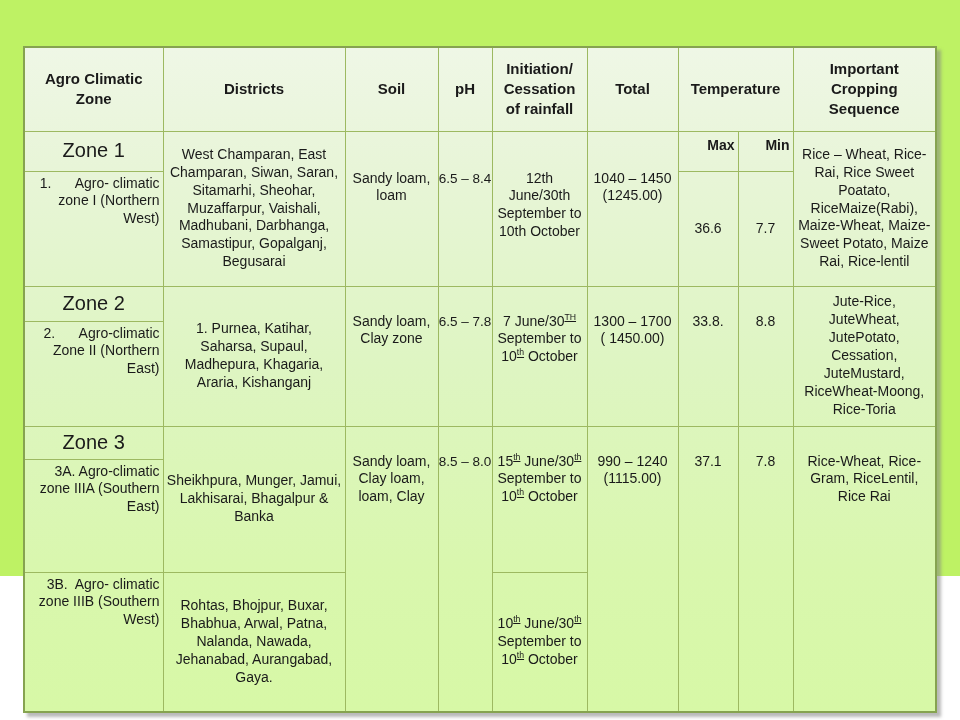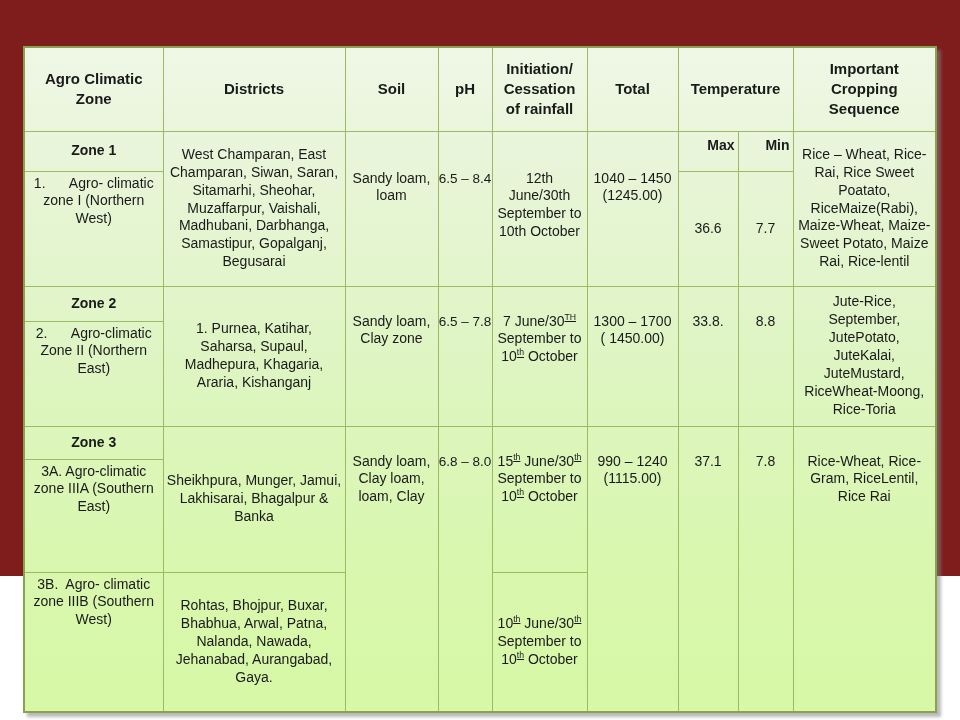--- a/index.html
+++ b/index.html
@@ -5,21 +5,21 @@
   html, body {
     margin: 0; padding: 0;
     width: 960px; height: 720px;
     background: #ffffff;
     font-family: "Liberation Sans", sans-serif;
     overflow: hidden;
   }
   .slide {
     position: relative;
     width: 960px; height: 576px;
-    background: #7f1d1d;
+    background: #bef264;
   }
   table.zones {
     position: absolute;
     left: 23px; top: 46px;
     width: 912px; height: 665px;
     border-collapse: collapse;
     table-layout: fixed;
     background: linear-gradient(180deg, #eff7e6 0%, #e8f5d8 18%, #def5c2 48%, #d9f7ae 78%, #d7f8a6 100%);
     border: 2px solid #86a350;
     box-shadow: 4px 4px 3px rgba(130,130,130,0.55);
@@ -32,22 +32,22 @@
     color: #1a1a1a;
     font-size: 14px;
     line-height: 1.28;
     overflow: hidden;
   }
   th {
     font-size: 15px;
     font-weight: bold;
     line-height: 1.35;
   }
-  .zone-title { font-weight: bold; font-size: 14px; }
-  .desc   { vertical-align: top; padding-top: 3px; }
+  .zone-title { font-weight: normal; font-size: 20px; }
+  .desc   { vertical-align: top; padding-top: 3px; text-align: right; }
   .pt30   { vertical-align: top; padding-top: 38px; }
   .pt26   { vertical-align: top; padding-top: 26px; }
   .lbl    { vertical-align: top; padding-top: 5px; font-weight: bold; text-align: right; }
   .ph     { white-space: nowrap; padding-left: 0; padding-right: 0; font-size: 13.5px; margin-top: 10px; }
   sup { font-size: 0.62em; vertical-align: super; line-height: 0; text-decoration: underline; }
   tr.r0 { height: 84px; }
   tr.r1 { height: 40px; }
   tr.r2 { height: 115px; }
   tr.r3 { height: 35px; }
   tr.r4 { height: 105px; }
@@ -103,31 +103,31 @@
 
     <tr class="r3">
       <td class="zone-title">Zone 2</td>
       <td rowspan="2">1. Purnea, Katihar, Saharsa, Supaul, Madhepura, Khagaria, Araria, Kishanganj</td>
       <td rowspan="2" class="pt26">Sandy loam, Clay zone</td>
       <td rowspan="2" class="pt26 ph">6.5 – 7.8</td>
       <td rowspan="2" class="pt26">7 June/30<sup>TH</sup> September to 10<sup>th</sup> October</td>
       <td rowspan="2" class="pt26">1300  – 1700  ( 1450.00)</td>
       <td rowspan="2" class="pt26">33.8.</td>
       <td rowspan="2" class="pt26">8.8</td>
-      <td rowspan="2">Jute-Rice, September, JutePotato, JuteKalai, JuteMustard, RiceWheat-Moong, Rice-Toria</td>
+      <td rowspan="2">Jute-Rice, JuteWheat, JutePotato, Cessation, JuteMustard, RiceWheat-Moong, Rice-Toria</td>
     </tr>
     <tr class="r4">
       <td class="desc">2.&nbsp;&nbsp;&nbsp;&nbsp;&nbsp;&nbsp;Agro-climatic Zone II (Northern East)</td>
     </tr>
 
     <tr class="r5">
       <td class="zone-title">Zone 3</td>
       <td rowspan="2">Sheikhpura, Munger, Jamui, Lakhisarai, Bhagalpur &amp; Banka</td>
       <td rowspan="3" class="pt26">Sandy loam, Clay loam, loam, Clay</td>
-      <td rowspan="3" class="pt26 ph">6.8 – 8.0</td>
+      <td rowspan="3" class="pt26 ph">8.5 – 8.0</td>
       <td rowspan="2" class="pt26">15<sup>th</sup>  June/30<sup>th</sup> September to 10<sup>th</sup>  October</td>
       <td rowspan="3" class="pt26">990  – 1240 (1115.00)</td>
       <td rowspan="3" class="pt26">37.1</td>
       <td rowspan="3" class="pt26">7.8</td>
       <td rowspan="3" class="pt26">Rice-Wheat, Rice-Gram, RiceLentil, Rice Rai</td>
     </tr>
     <tr class="r6">
       <td class="desc">3A. Agro-climatic zone IIIA (Southern East)</td>
     </tr>
     <tr class="r7">

